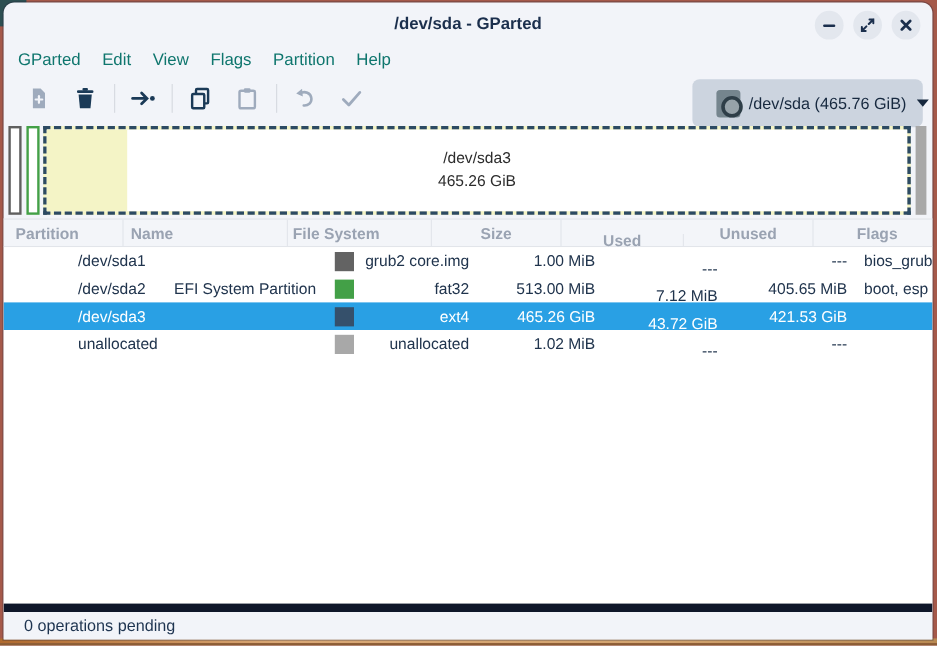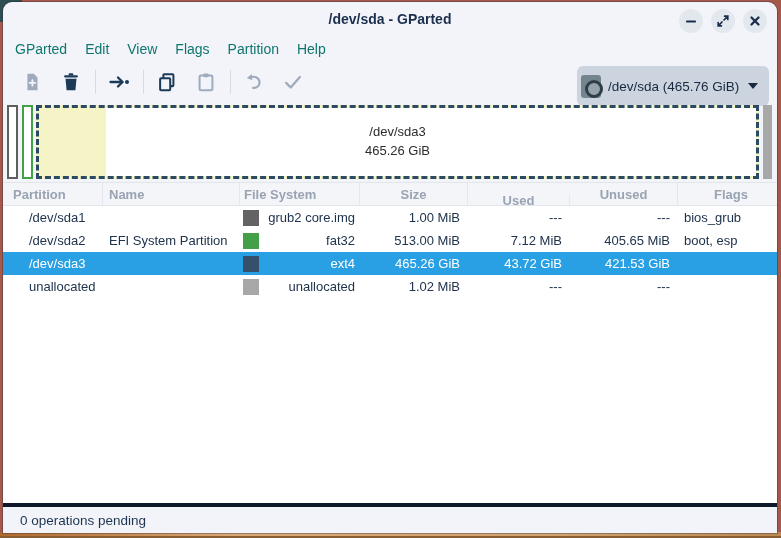--- a/index.html
+++ b/index.html
@@ -47,21 +47,21 @@
     padding: 3px 9px; font-size: 14px; color: #0f766e; border-radius: 4px;
   }
 
   
   .toolbar { height: 40px; flex: 0 0 40px; position: relative; display: flex; align-items: center; padding-left: 14px; }
   .tool-btn { width: 30px; height: 30px; display: flex; align-items: center; justify-content: center; margin-right: 9px; border-radius: 4px; }
   .tsep { width: 1px; height: 24px; background: #d8dbe2; margin: 0 8px 0 0; }
   .device-btn {
     position: absolute; right: 8px; top: 4px; height: 40px; width: 192px;
     background: #ccd4df; border-radius: 6px;
-    display: flex; align-items: center; padding: 0 4px; gap: 7px;
+    display: flex; align-items: center; padding: 0 20px; gap: 7px;
   }
   .device-label { font-size: 13.5px; color: #17293f; white-space: nowrap; }
   .dd-arrow { width: 0; height: 0; border-left: 5px solid transparent; border-right: 5px solid transparent; border-top: 6px solid #17293f; margin-left: 2px; }
   .drive-glyph { width: 20px; height: 23px; background: #75858e; border-radius: 3px; position: relative; flex: 0 0 20px; }
   .drive-glyph::after {
     content: ""; position: absolute; left: 4px; top: 5px; width: 12px; height: 12px;
     border-radius: 50%; border: 3px solid #2e3e48; background: #97a3aa;
   }
 
   
@@ -83,21 +83,21 @@
   }
 
   
   .table { display: flex; flex-direction: column; flex: 1 1 auto; background: #fff; }
   .thead {
     display: flex; height: 24px; flex: 0 0 24px; background: #f3f5f9;
     border-top: 1px solid #e2e5ea; border-bottom: 1px solid #e2e5ea;
     font-size: 13px; font-weight: bold; color: #9aa3b2;
   }
   .th { display: flex; align-items: center; border-right: 1px solid #e3e6ec; }
-  .tr { display: flex; height: 23px; flex: 0 0 23px; font-size: 13px; color: #20344d; background: #fff; align-items: flex-end; }
+  .tr { display: flex; height: 23px; flex: 0 0 23px; font-size: 13px; color: #20344d; background: #fff; align-items: center; padding-left: 36px; }
   .tr.selected { background: #29a0e4; color: #ffffff; }
   .c0 { width: 100px; flex: 0 0 100px; }
   .c1 { width: 137px; flex: 0 0 137px; }
   .c2 { width: 120px; flex: 0 0 120px; }
   .c3 { width: 108px; flex: 0 0 108px; }
   .c4 { width: 102px; flex: 0 0 102px; margin-top: 12px; }
   .c5 { width: 108px; flex: 0 0 108px; }
   .c6 { width: 106px; flex: 0 0 106px; border-right: none; }
   .th.c0 { padding-left: 10px; }
   .th.c1 { padding-left: 6px; }
@@ -107,21 +107,21 @@
   .td.c0 { padding-left: 26px; }
   .td.c1 { padding-left: 6px; }
   .td.c2 { display: flex; align-items: center; justify-content: space-between; padding: 0 5px 0 3px; }
   .td.c3, .td.c4, .td.c5 { text-align: right; padding-right: 8px; }
   .td.c6 { padding-left: 6px; }
   .swatch { width: 16px; height: 16px; flex: 0 0 16px; }
   .filler { flex: 1 1 auto; background: #fff; }
 
   
   .statusbar {
-    height: 30px; flex: 0 0 30px; background: #f2f4f9; border-top: 4px solid #0f172a;
+    height: 30px; flex: 0 0 30px; background: #f2f4f9; border-top: 7px solid #0f172a;
     display: flex; align-items: center; padding-left: 17px;
     font-size: 13.5px; color: #1e3450;
   }
 </style>
 </head>
 <body>
 
 <div class="corner-teal"></div>
 <div class="desktop-bottom"></div>
 

